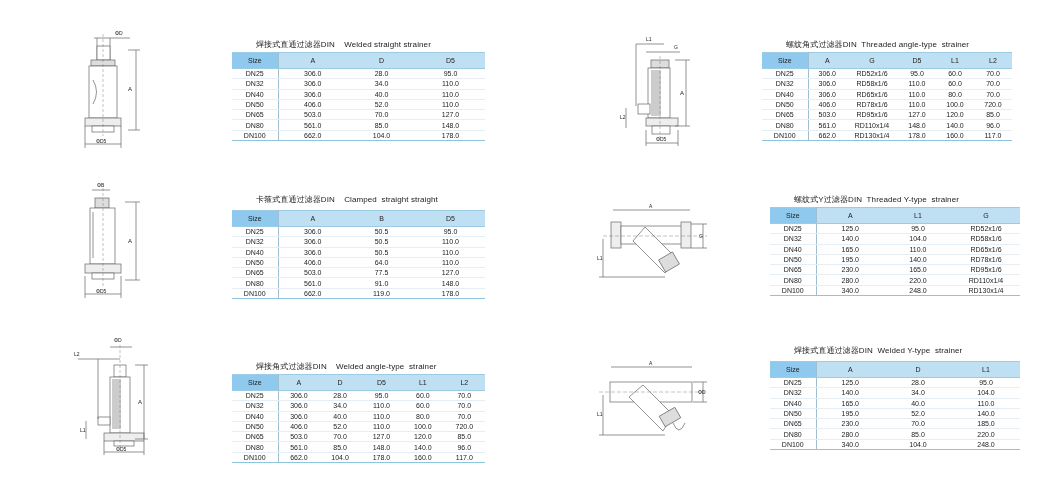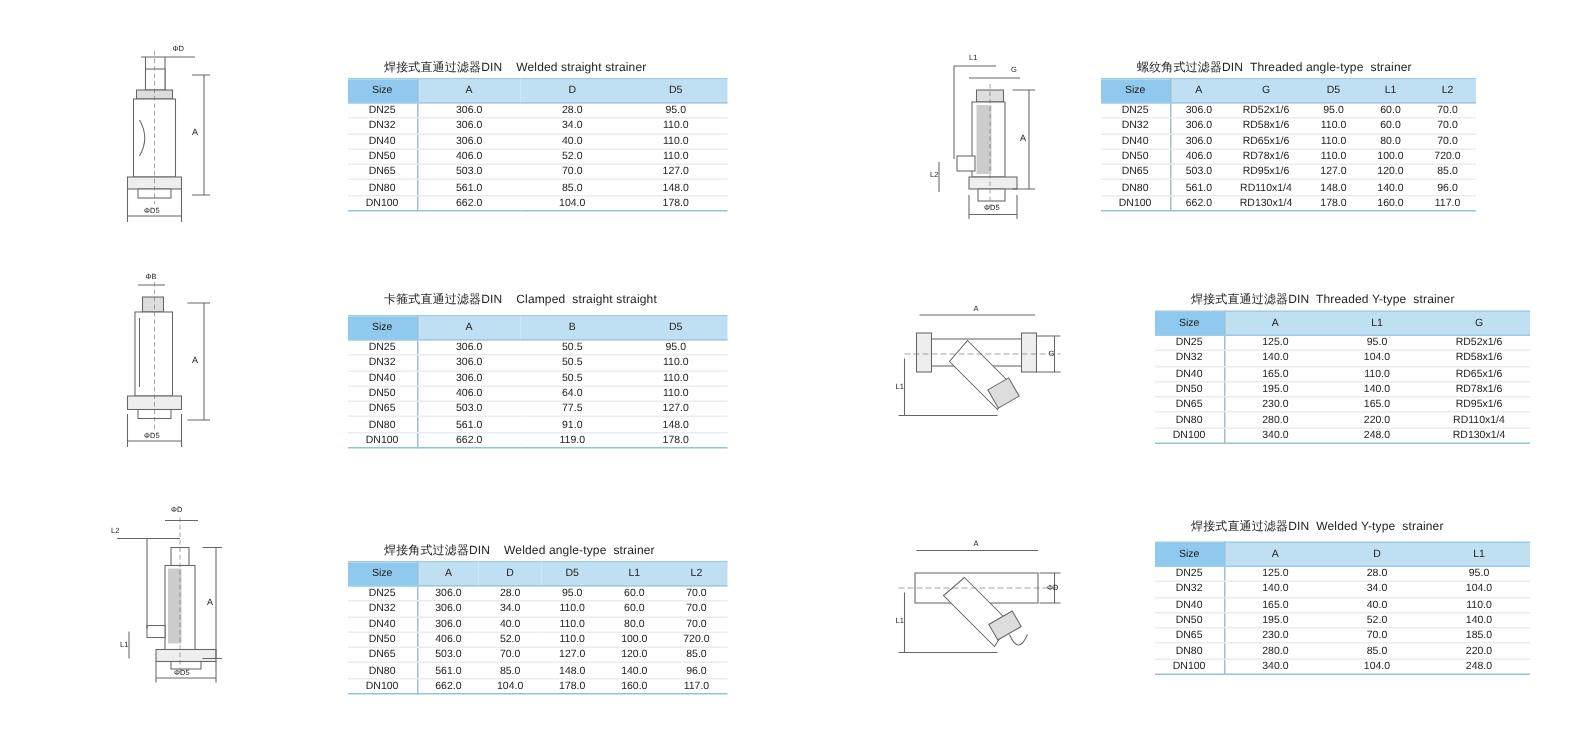--- a/index.html
+++ b/index.html
@@ -359,21 +359,21 @@
           <td>662.0</td>
           <td>104.0</td>
           <td>178.0</td>
           <td>160.0</td>
           <td>117.0</td>
         </tr>
     </tbody>
   </table>
 </div>
 
-<div class="block" style="left:734px;top:40px;">
+<div class="block" style="left:762px;top:40px;">
   <div class="title">螺纹角式过滤器DIN  Threaded angle-type  strainer</div>
   <table style="width:250px;">
     <colgroup>
         <col style="width:46px">
         <col>
         <col style="width:52px">
         <col>
         <col>
         <col>
       </colgroup>
@@ -442,21 +442,21 @@
           <td>RD130x1/4</td>
           <td>178.0</td>
           <td>160.0</td>
           <td>117.0</td>
         </tr>
     </tbody>
   </table>
 </div>
 
 <div class="block" style="left:770px;top:195px;">
-  <div class="title">焊接式直通过滤器DIN  Threaded Y-type  strainer</div>
+  <div class="title">螺纹式Y过滤器DIN  Threaded Y-type  strainer</div>
   <table style="width:250px;">
     <colgroup>
         <col style="width:46px">
         <col>
         <col>
         <col>
       </colgroup>
     <thead>
         <tr>
       <th class="size">Size</th>

